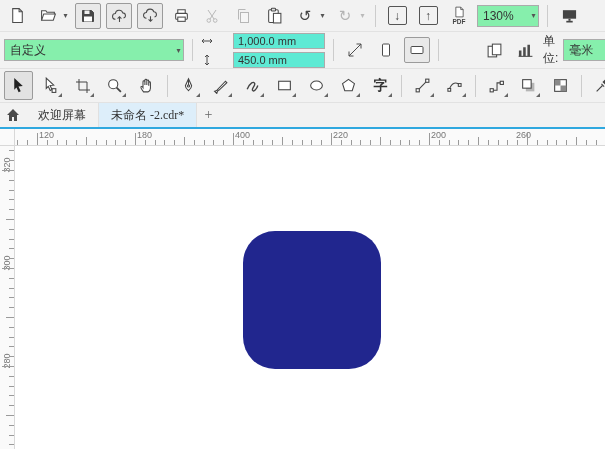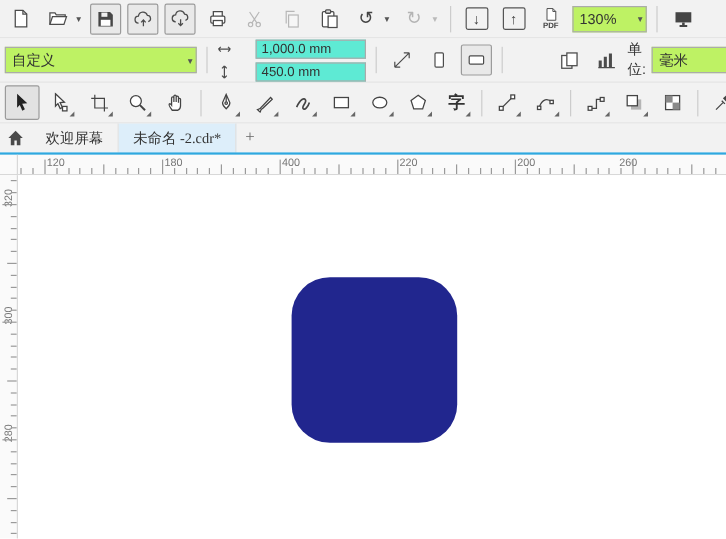--- a/index.html
+++ b/index.html
@@ -24,21 +24,21 @@
   .btn{width:24px;height:24px;display:flex;align-items:center;justify-content:center;
        border:1px solid transparent;border-radius:2px;position:relative;flex:none;}
   .btn.framed{border-color:#9b9b9b;background:#e9e9e9;}
   .btn.disabled{opacity:.35;}
   .sep{width:1px;height:22px;background:#cccccc;margin:0 3px;flex:none;}
   .caret{font-size:8px;color:#555;width:9px;text-align:center;flex:none;}
   .glyph{font-size:15px;color:#444;line-height:1;}
   .grp{display:flex;align-items:center;flex:none;}
   .boxbtn{width:19px;height:19px;border:1.5px solid #555;border-radius:2px;display:flex;
           align-items:center;justify-content:center;font-weight:bold;color:#444;font-size:12px;box-sizing:border-box;}
-  .combo{height:22px;background:#bef264;border:1px solid #ababab;display:flex;align-items:center;
+  .combo{height:22px;background:#86efac;border:1px solid #ababab;display:flex;align-items:center;
          box-sizing:border-box;flex:none;}
   .combo .val{flex:1;padding:0 5px;white-space:nowrap;overflow:hidden;}
   .pdfwrap{display:flex;flex-direction:column;align-items:center;line-height:1;}
   .pdfwrap .pdftxt{font-size:6.5px;font-weight:bold;color:#444;margin-top:1px;}
 
   .stack{display:flex;flex-direction:column;gap:3px;flex:none;}
   .fieldrow{display:flex;align-items:center;gap:3px;}
   .field{height:16px;width:92px;background:#5eead4;border:1px solid #ababab;display:flex;align-items:center;
          font-size:11px;padding:0 4px;box-sizing:border-box;margin-left:17px;}
   .units{margin-left:auto;display:flex;align-items:center;gap:5px;}
@@ -187,21 +187,21 @@
         <svg width="17" height="17" viewBox="0 0 16 16">
             <rect x="1.8" y="3" width="12.4" height="8" fill="#454545"></rect>
             <path d="M8 11v2" stroke="#454545" stroke-width="2"></path>
             <path d="M5 13.8h6" stroke="#454545" stroke-width="1.6"></path>
           </svg>
       </span>
     </div>
   </div>
 
   <div id="row2" class="bar">
-    <div class="combo" style="width:160px">
+    <div class="combo" style="width:180px">
       <span class="val">自定义</span>
       <span class="caret">▾</span>
     </div>
     <div class="sep"></div>
     <div class="stack">
       <div class="fieldrow">
         <span>
           <svg width="12" height="12" viewBox="0 0 12 12">
               <path d="M1 6h10M1 6l2-2M1 6l2 2M11 6L9 4M11 6L9 8" stroke="#4c4c4c" fill="none"></path>
             </svg>

